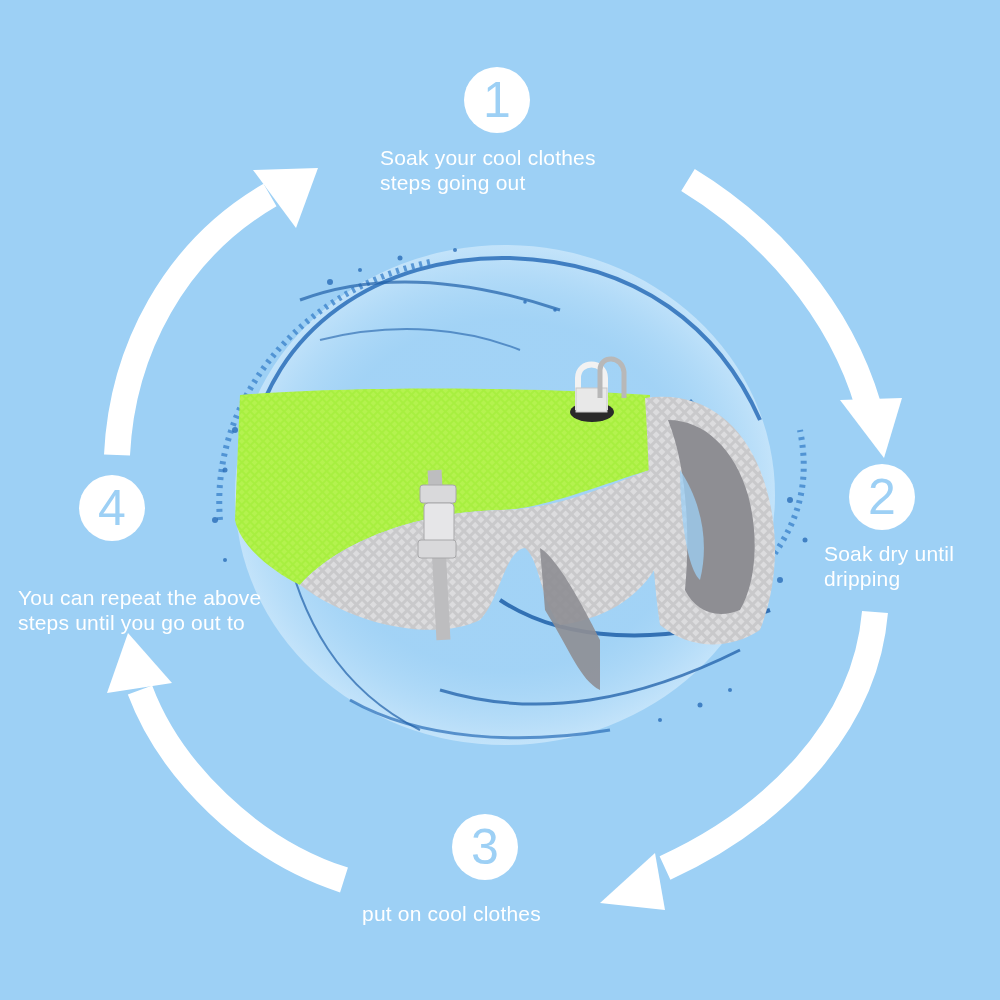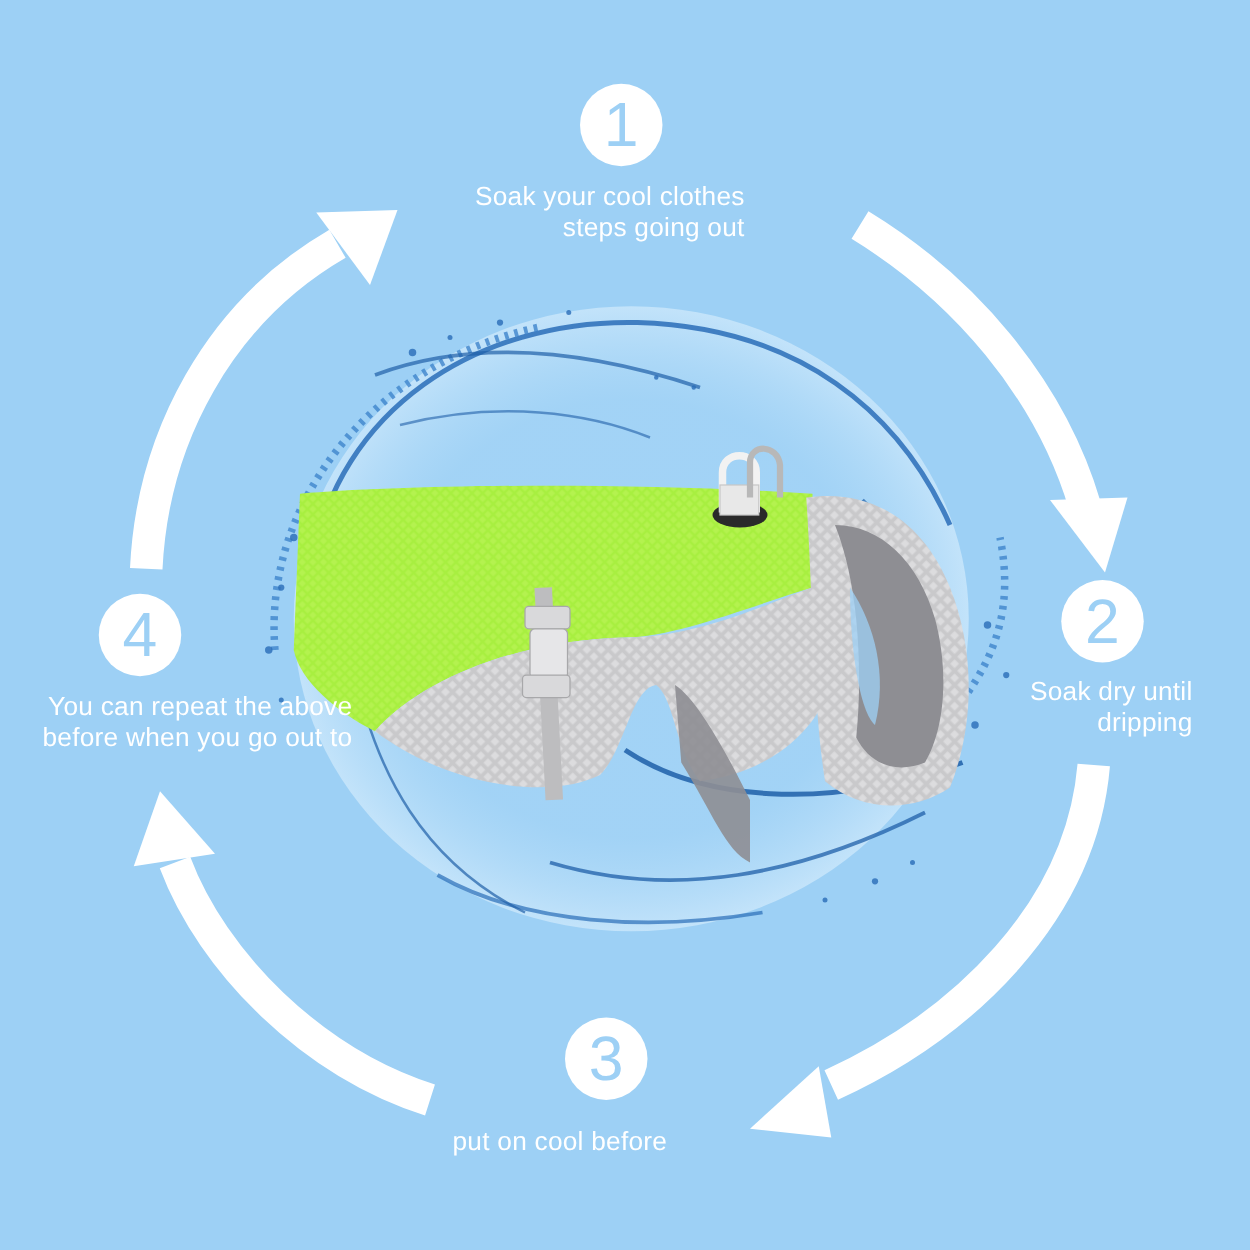--- a/index.html
+++ b/index.html
@@ -16,21 +16,21 @@
     background: #ffffff; color: #9dd0f5;
     display: flex; align-items: center; justify-content: center;
     font-family: "Liberation Sans", sans-serif; font-size: 50px; font-weight: normal;
     line-height: 1;
   }
   .step-text {
     position: absolute; color: #ffffff;
     font-family: "Liberation Sans", sans-serif; font-size: 21px; line-height: 25px;
     letter-spacing: 0.2px;
   }
-  .step-text span { display: block; white-space: nowrap; text-align: right; }
+  .step-text span { display: block; white-space: nowrap; }
 </style>
 </head>
 <body>
 
 <div class="stage">
 
   <svg class="layer" width="1000" height="1000" viewBox="0 0 1000 1000">
 
     <g>
       <path d="M117,455 C122,350 175,250 270,195" fill="none" stroke="#ffffff" stroke-width="26"></path>
@@ -140,24 +140,24 @@
   </div>
   <div class="step-text" style="left:824px; top:541px;">
     <span>Soak dry until</span>
     <span>dripping</span>
   </div>
 
   <div class="step-circle" style="left:452px; top:814px;">
     <span>3</span>
   </div>
   <div class="step-text" style="left:362px; top:901px;">
-    <span>put on cool before</span>
+    <span>put on cool clothes</span>
   </div>
 
   <div class="step-circle" style="left:79px; top:475px;">
     <span>4</span>
   </div>
-  <div class="step-text" style="left:18px; top:553px;margin-left:16px;">
+  <div class="step-text" style="left:18px; top:585px;">
     <span>You can repeat the above</span>
-    <span>before when you go out to</span>
+    <span>steps until you go out to</span>
   </div>
 
 </div>
 
 </body></html>

